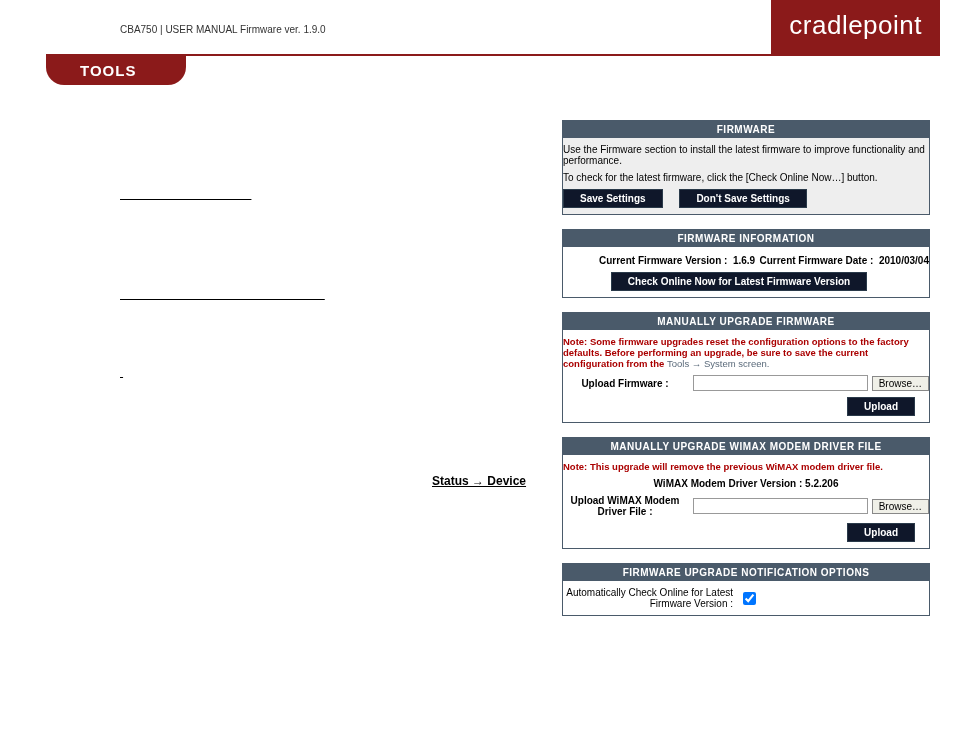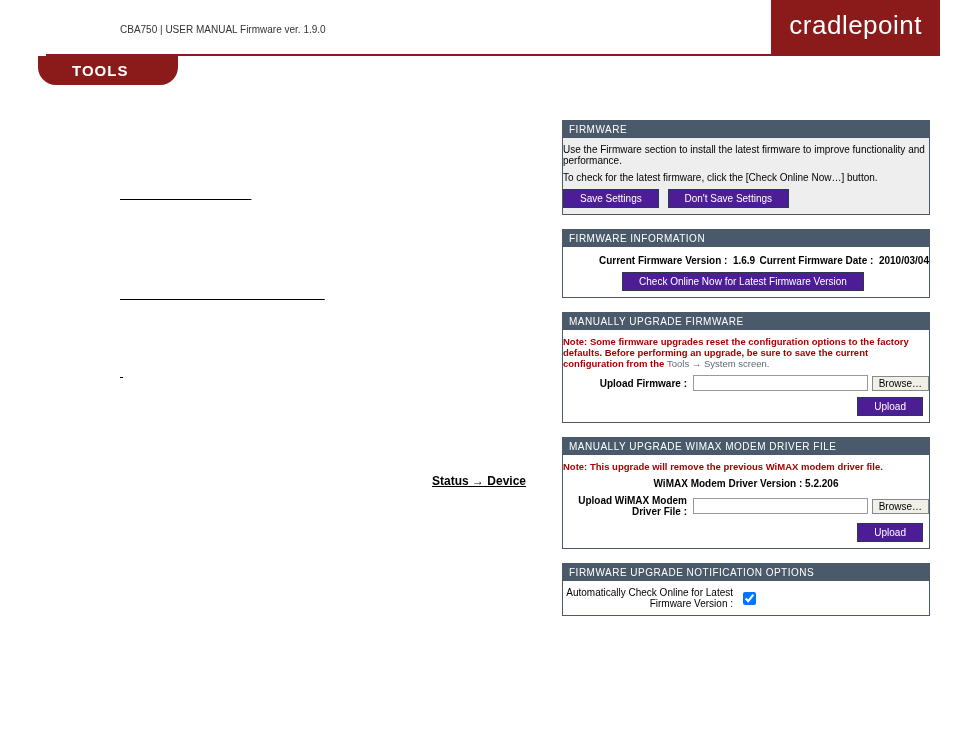--- a/index.html
+++ b/index.html
@@ -2,42 +2,42 @@
 <html><head>
 <meta charset="utf-8">
 <style>
   * { margin: 0; padding: 0; box-sizing: border-box; }
   body { font-family: Arial, Helvetica, sans-serif; font-size: 11px; background: #fff; color: #000; width: 954px; height: 738px; position: relative; overflow: hidden; }
 
   .topbar { position: absolute; top: 0; left: 0; right: 0; height: 55px; border-radius: 26px; }
   .logo { position: absolute; right: 14px; top: 0; background: #8b1a1a; color: #fff; padding: 10px 18px 14px 18px; font-size: 26px; letter-spacing: 0.5px; font-family: Arial, sans-serif; font-weight: 300; }
   .crumb { position: absolute; left: 120px; top: 24px; font-size: 10px; color: #333; }
   .redline { position: absolute; left: 46px; top: 54px; right: 14px; height: 2px; background: #8b1a1a; }
-  .tab-tools { position: absolute; left: 38px; top: 56px; background: #8b1a1a; color: #fff; font-weight: bold; padding: 6px 50px 6px 34px; font-size: 15px; border-radius: 0 0 18px 18px; letter-spacing: 1px; font-family: Arial, sans-serif; }
+  .tab-tools { position: absolute; left: 46px; top: 56px; background: #8b1a1a; color: #fff; font-weight: bold; padding: 6px 50px 6px 34px; font-size: 15px; border-radius: 0 0 18px 18px; letter-spacing: 1px; font-family: Arial, sans-serif; }
 
   .leftcol { position: absolute; left: 120px; top: 100px; width: 440px; }
   .leftcol .linkline { text-decoration: underline; margin-top: 8px; margin-bottom: 8px; font-size: 11px; }
   .status-hd { font-weight: bold; text-decoration: underline; font-size: 12px; margin-left: 312px; margin-top: 8px; }
 
   .rightcol { position: absolute; left: 562px; top: 120px; width: 368px; }
   .panel { border: 1px solid #4a5a6a; background: #f7f7f3; margin-bottom: 14px; }
-  .panel-hd { background: #4a5a6a; color: #fff; font-size: 10px; font-weight: normal; padding: 3px 6px; letter-spacing: 0.5px; }
+  .panel-hd { background: #4a5a6a; color: #fff; font-size: 10px; font-weight: bold; padding: 3px 6px; letter-spacing: 0.5px; text-align: center; }
   .panel-body { padding: 6px 0; font-size: 10px; }
   .panel-body p { margin-bottom: 6px; }
   .firmware-top .panel-body { background: #eee; }
-  .btn { display: inline-block; background: #4c1d95; color: #fff; border: 1px solid #2a3a4a; padding: 3px 16px; font-size: 10px; font-weight: normal; cursor: pointer; margin-right: 6px; }
+  .btn { display: inline-block; background: #0f172a; color: #fff; border: 1px solid #2a3a4a; padding: 3px 16px; font-size: 10px; font-weight: bold; cursor: pointer; margin-right: 14px; }
   .white-body { background: #fff; }
 
   .info-row { display: flex; justify-content: space-between; padding: 2px 0 6px 0; font-size: 10px; margin-left: 36px; }
   .info-row b { font-weight: bold; }
   .center { text-align: center; }
   .warning { color: #a00; font-weight: bold; font-size: 9.5px; }
   .warning .normal { color: #5a6a7a; font-weight: normal; }
   .form-row { display: flex; align-items: center; margin-top: 6px; font-size: 10px; }
-  .form-row label { flex: 0 0 130px; font-weight: bold; text-align: right; padding-right: 6px; }
+  .form-row label { flex: 0 0 130px; font-weight: bold; text-align: center; padding-right: 6px; }
   .form-row input[type=text] { flex: 1; border: 1px solid #999; height: 16px; font-size: 10px; }
   .browse { border: 1px solid #888; background: #f0f0e8; padding: 1px 6px; font-size: 10px; margin-left: 4px; cursor: pointer; }
   .upload-row { text-align: right; padding-left: 136px; margin-top: 6px; }
   .wimax-ver { text-align: center; font-weight: bold; font-size: 10px; margin: 6px 0; }
   .notify-row { display: flex; align-items: center; gap: 10px; }
   .notify-row label { font-weight: normal; text-align: right; width: 170px; font-size: 10px; }
   .notify-row input[type=checkbox] { }
 </style>
 </head>
 <body>

